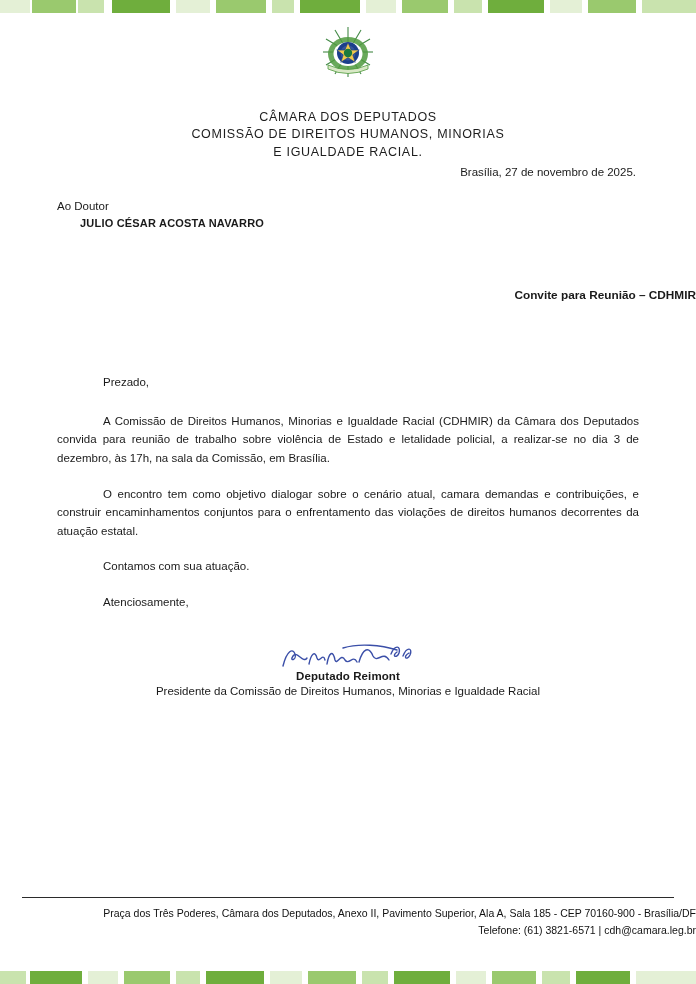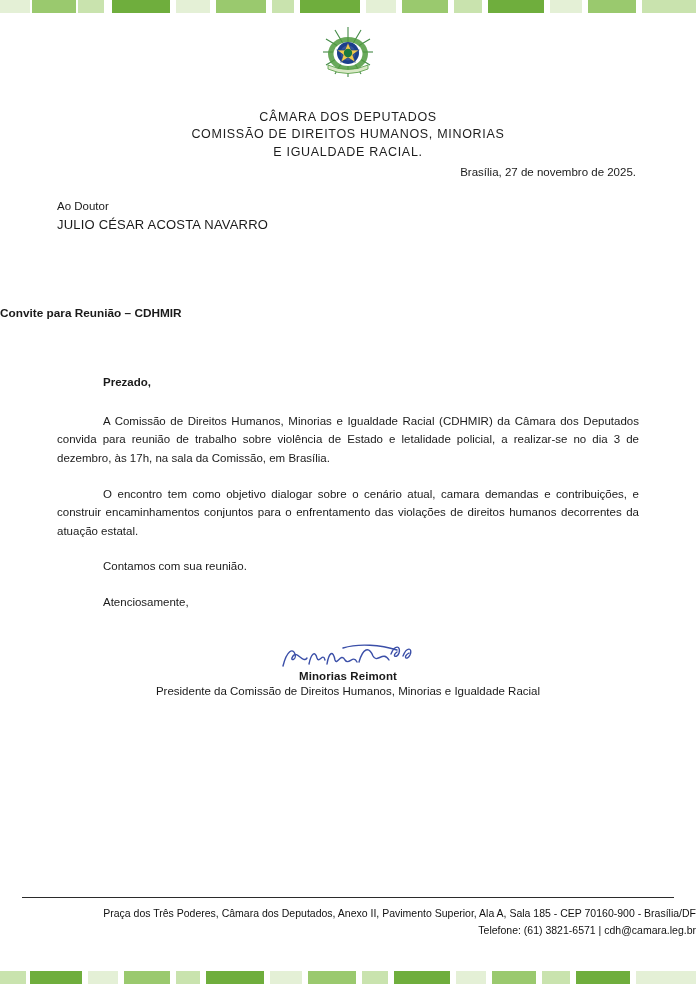--- a/index.html
+++ b/index.html
@@ -75,31 +75,32 @@
 
   .addressee {
     position: absolute;
     top: 197px;
     left: 57px;
     width: 560px;
     font-size: 11.5px;
     line-height: 1.6;
   }
   .addressee .name {
-    font-weight: normal;
-    font-size: 13px;
+    font-weight: bold;
+    font-size: 11px;
     letter-spacing: 0.2px;
+    margin-left: 23px;
   }
 
   .subject {
     position: absolute;
-    top: 306px;
-    left: 0;
-    width: 696px;
-    text-align: left;
+    top: 288px;
+    left: 0;
+    width: 696px;
+    text-align: right;
     font-size: 11.8px;
     font-weight: bold;
   }
 
   .letter-body {
     position: absolute;
     top: 373px;
     left: 57px;
     width: 582px;
     font-size: 11.5px;
@@ -109,21 +110,20 @@
   .letter-body p {
     margin: 0 0 17px 0;
     text-indent: 46px;
   }
   .letter-body p.noindent {
     text-indent: 46px;
   }
   .letter-body p.greeting {
     text-indent: 46px;
     margin-bottom: 20px;
-    font-weight: bold;
   }
 
   
   .sig-area {
     position: absolute;
     top: 640px;
     left: 0;
     width: 696px;
     text-align: center;
   }
@@ -234,39 +234,39 @@
   <div>Ao Doutor</div>
   <div class="name">JULIO CÉSAR ACOSTA NAVARRO</div>
 </div>
 
 <div class="subject">Convite para Reunião – CDHMIR</div>
 
 <div class="letter-body">
   <p class="greeting">Prezado,</p>
   <p>A Comissão de Direitos Humanos, Minorias e Igualdade Racial (CDHMIR) da Câmara dos Deputados convida para reunião de trabalho sobre violência de Estado e letalidade policial, a realizar-se no dia 3 de dezembro, às 17h, na sala da Comissão, em Brasília.</p>
   <p>O encontro tem como objetivo dialogar sobre o cenário atual, camara demandas e contribuições, e construir encaminhamentos conjuntos para o enfrentamento das violações de direitos humanos decorrentes da atuação estatal.</p>
-  <p>Contamos com sua reunião.</p>
+  <p>Contamos com sua atuação.</p>
   <p class="noindent">Atenciosamente,</p>
 </div>
 
 <div class="sig-area">
   <div class="sig-scribble">
     <svg width="150" height="34" viewBox="0 0 150 34" aria-hidden="true">
       <g fill="none" stroke="#3b4fa8" stroke-width="1.4" stroke-linecap="round">
         <path d="M10 26 C14 10, 20 8, 22 14 C24 20, 16 22, 20 16 C24 10, 30 24, 34 18"></path>
         <path d="M36 24 C38 14, 42 10, 44 18 C46 24, 50 12, 52 20"></path>
         <path d="M54 24 C56 12, 60 10, 62 20 C64 26, 68 12, 72 20 C76 26, 80 14, 84 22"></path>
         <path d="M86 22 C90 8, 96 6, 100 16 C104 24, 110 10, 116 20"></path>
         <path d="M70 8 C86 3, 108 5, 124 10"></path>
         <path d="M118 14 C122 4, 128 6, 126 13 C124 19, 118 16, 124 12"></path>
         <path d="M130 16 C134 6, 140 8, 137 15 C134 21, 129 17, 136 13"></path>
       </g>
     </svg>
   </div>
-  <div class="sig-name">Minorias Reimont</div>
+  <div class="sig-name">Deputado Reimont</div>
   <div class="sig-role">Presidente da Comissão de Direitos Humanos, Minorias e Igualdade Racial</div>
 </div>
 
 <div class="footer-rule"></div>
 <div class="footer">
   <div>Praça dos Três Poderes, Câmara dos Deputados, Anexo II, Pavimento Superior, Ala A, Sala 185 - CEP 70160-900 - Brasília/DF</div>
   <div>Telefone: (61) 3821-6571 |  cdh@camara.leg.br</div>
 </div>
 
 <div class="deco-bar deco-bottom">

